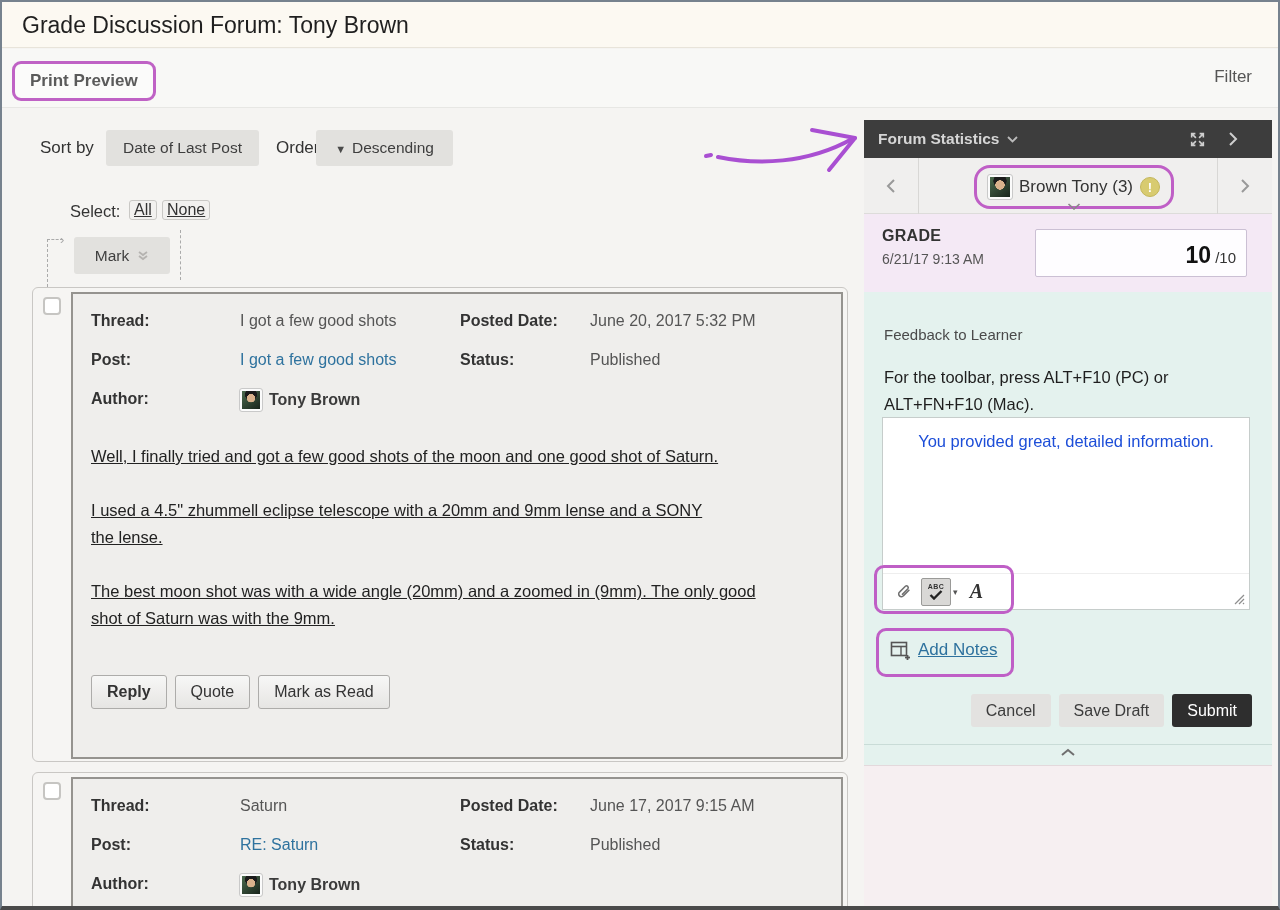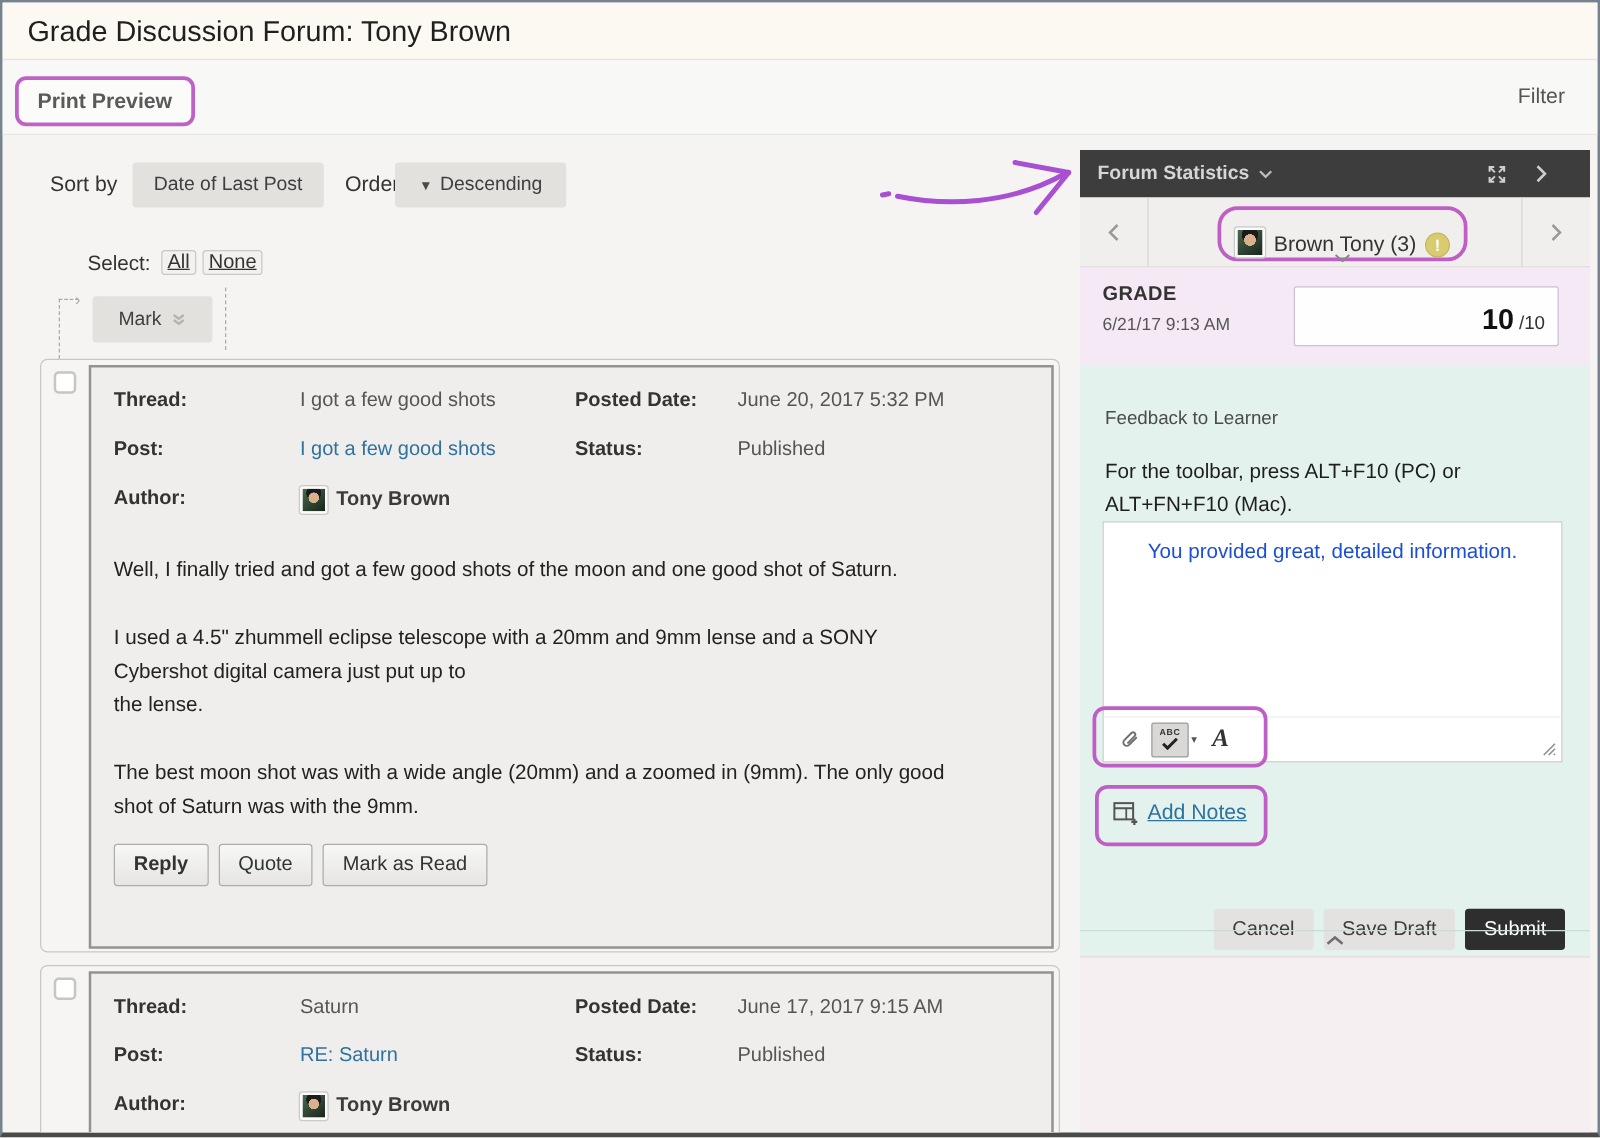--- a/index.html
+++ b/index.html
@@ -66,42 +66,42 @@
 
   .avatar { width:22px; height:22px; border:2px solid #fbfbfb; outline:1px solid #c9c9c9;
             border-radius:2px; flex:0 0 auto;
             background:
               radial-gradient(circle at 50% 40%, #d9b18c 0 29%, rgba(0,0,0,0) 31%),
               radial-gradient(circle at 50% 20%, #1b1b1b 0 34%, rgba(0,0,0,0) 36%),
               linear-gradient(140deg,#4c6b4e,#18241b); }
 
   .body-text { margin:30px 0 0 18px; width:730px; font-size:16.5px; color:#222; }
   .body-text .para { margin-bottom:27px; }
-  .body-text .para div { line-height:27px; }
+  .body-text .para div { line-height:27px;text-decoration:underline; }
 
   .post-actions { position:absolute; left:18px; bottom:48px; display:flex; gap:8px; }
   .gbtn { background:linear-gradient(#f7f7f6,#e6e5e3); border:1px solid #adacaa; border-radius:3px;
           padding:7px 15px; font-size:16px; color:#333; cursor:pointer; font-family:inherit; }
   .gbtn.bold { font-weight:700; }
 
   
   .sidebar { position:absolute; left:862px; top:0; width:408px; height:798px; }
   .sb-dark { position:absolute; left:0; top:12px; width:100%; height:38px; background:#3d3d3d;
              display:flex; align-items:center; padding:0 34px 0 14px; gap:22px; }
   .sb-dark .sb-title { display:flex; align-items:center; gap:8px; margin-right:auto;
                        font-size:15.5px; font-weight:700; color:#d6d6d6; cursor:pointer; }
   .sb-nav { position:absolute; left:0; top:50px; width:100%; height:56px; background:#f0efee;
             border-bottom:1px solid #dddcda; }
   .sb-nav .cell { position:absolute; top:0; width:55px; height:56px; display:flex;
                   align-items:center; justify-content:center; cursor:pointer; }
   .cell.prev { left:0; border-right:1px solid #d8d7d5; }
   .cell.next { right:0; border-left:1px solid #d8d7d5; }
   .student-box { position:absolute; left:110px; top:7px; width:200px; height:44px;
                  border:3px solid #bf5fc6; border-radius:16px;
-                 display:flex; align-items:flex-end; justify-content:center; gap:7px; cursor:pointer; }
+                 display:flex; align-items:center; justify-content:center; gap:7px; cursor:pointer; }
   .student-box .name { font-size:17px; color:#333; }
   .alert-dot { width:20px; height:20px; border-radius:50%; background:#d8cb70;
                border:1px solid #c4b75c; color:#fff; font-weight:700; font-size:13px;
                display:flex; align-items:center; justify-content:center; }
   .student-caret { position:absolute; left:50%; bottom:-4px; transform:translateX(-50%); }
 
   .sb-grade { position:absolute; left:0; top:106px; width:100%; height:78px; background:#f4e9f5; }
   .grade-label { position:absolute; left:18px; top:13px; font-size:16px; font-weight:700;
                  color:#333; letter-spacing:.3px; }
   .grade-date { position:absolute; left:18px; top:37px; font-size:14px; color:#555; }
@@ -134,21 +134,21 @@
 
   .ring { position:absolute; border:3px solid #bf5fc6; border-radius:10px; pointer-events:none; z-index:10; }
   .ring-toolbar { left:10px; top:273px; width:140px; height:49px; }
   .ring-notes { left:12px; top:336px; width:138px; height:49px; }
 
   .add-notes { position:absolute; left:26px; top:348px; display:flex; align-items:center; gap:8px; cursor:pointer;text-align:center; }
   .add-notes .txt { font-size:17px; color:#2e729e; text-decoration:underline; }
 
   .fb-actions { position:absolute; right:20px; top:402px; display:flex; gap:8px; }
   .sbtn { height:33px; border:none; border-radius:3px; background:#e3e2e0; color:#3c3c3c;
-          font-size:16px; padding:0 15px; cursor:pointer; font-family:inherit;margin-top:33px; }
+          font-size:16px; padding:0 15px; cursor:pointer; font-family:inherit; }
   .sbtn.primary { background:#2e2e2e; color:#fff; }
 
   .fb-divider { position:absolute; left:0; top:452px; width:100%; border-top:1px solid #c9dcd7; }
   .collapse-caret { position:absolute; left:50%; top:456px; transform:translateX(-50%); cursor:pointer; }
 
   .sb-bottom { position:absolute; left:0; top:657px; width:100%; height:141px; background:#f6eff1;
                border-top:1px solid #e3d9dc; }
 
   .arrow-overlay { position:absolute; left:700px; top:6px; z-index:50; pointer-events:none; }
 </style>
@@ -208,21 +208,20 @@
             <span class="avatar"></span>
             <span>Tony Brown</span>
           </div>
         </div>
         <div class="body-text">
           <div class="para">
             <div>Well, I finally tried and got a few good shots of the moon and one good shot of Saturn.</div>
           </div>
           <div class="para">
             <div>I used a 4.5" zhummell eclipse telescope with a 20mm and 9mm lense and a SONY</div>
-            <div>Cybershot digital camera just put up to</div>
             <div>the lense.</div>
           </div>
           <div class="para">
             <div>The best moon shot was with a wide angle (20mm) and a zoomed in (9mm). The only good</div>
             <div>shot of Saturn was with the 9mm.</div>
           </div>
         </div>
         <div class="post-actions">
           <button class="gbtn bold">Reply</button>
           <button class="gbtn">Quote</button>

